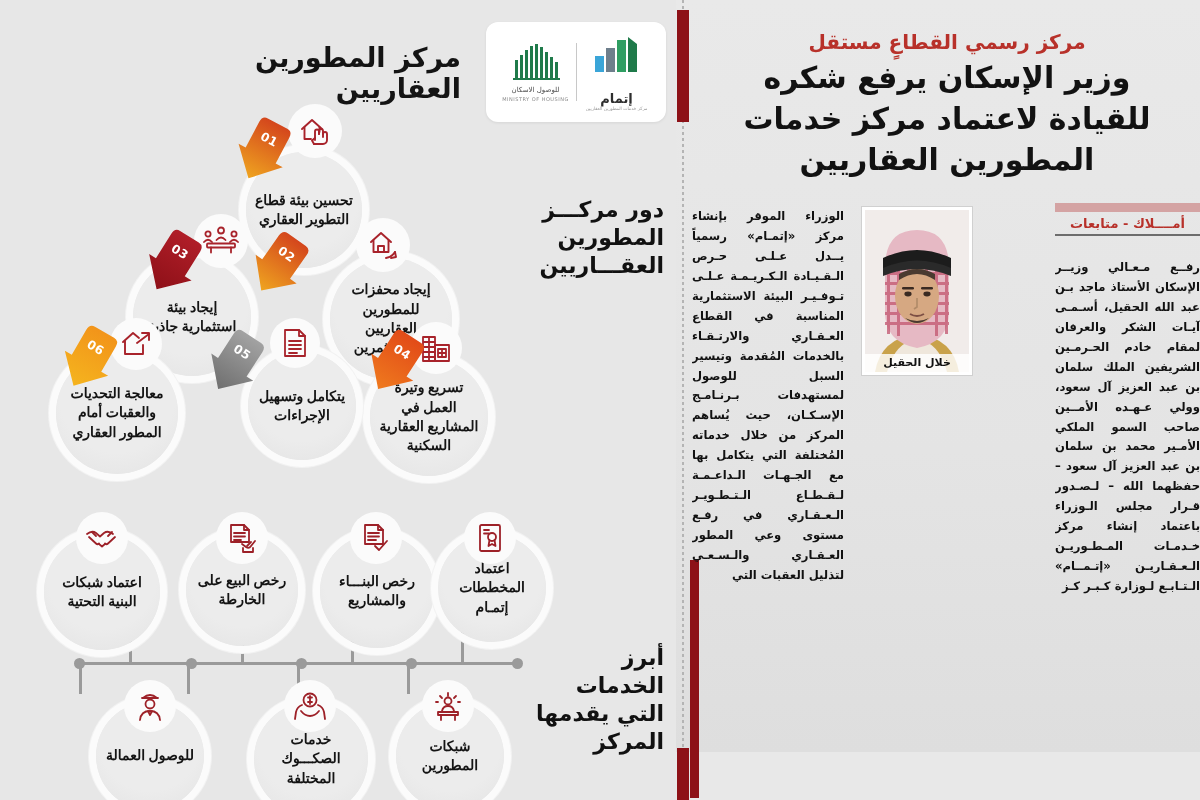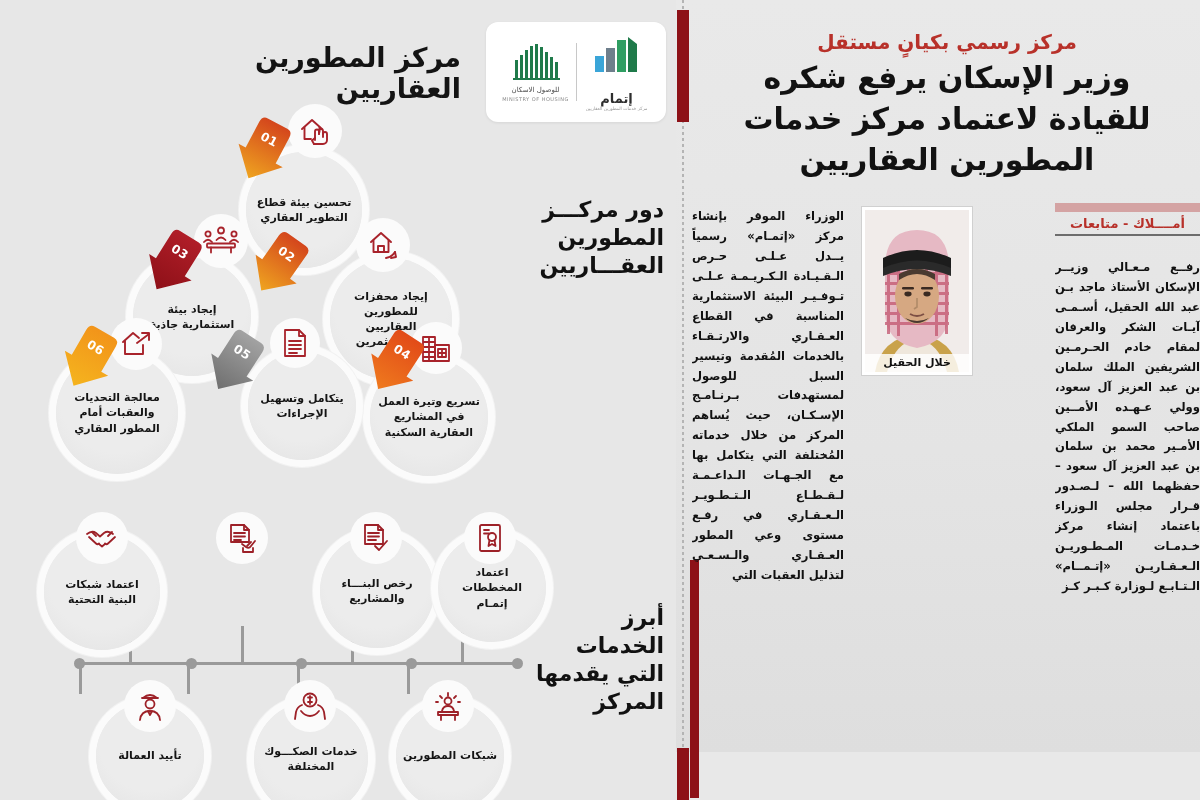--- a/index.html
+++ b/index.html
@@ -30,29 +30,29 @@
   .logo-sep { width:1px; height:58px; background:#c8c8c8; }
   .logo-cap { font-size:7px; color:#4a4a4a; margin-top:2px; text-align:center; line-height:1.25; }
   .logo-cap2 { font-size:5px; color:#8a8a8a; letter-spacing:.5px; }
   .etmam-word { font-size:13px; font-weight:bold; color:#2e2e2e; margin-top:17px; }
   .etmam-sub { font-size:4.5px; color:#999; letter-spacing:.3px; }
 
   
   .side-head { position:absolute; text-align:right; font-weight:bold;
                font-size:22px; line-height:1.28; color:#111; }
   #head-role { right:12px; top:196px; width:130px; }
-  #head-services { right:12px; top:604px; width:135px;margin-left:32px; }
+  #head-services { right:12px; top:644px; width:135px;margin-left:32px; }
 
   
   .node { position:absolute; border-radius:50%;
           background:radial-gradient(circle at 50% 35%, #ececec 58%, #e3e3e3 100%);
           box-shadow:0 0 0 7px #fbfbfb, 0 0 0 8px #f2f2f2;
           display:flex; align-items:center; justify-content:center; text-align:center; }
-  .node-label { font-size:11px; font-weight:bold; color:#141414; line-height:1.38;
-                padding:0 7px; }
+  .node-label { font-size:14px; font-weight:bold; color:#141414; line-height:1.38;
+                padding:0 7px;font-family:Liberation Serif, serif; }
   .node-icon { position:absolute; background:#fbfbfb; border-radius:50%;
                display:flex; align-items:center; justify-content:center; }
   .node-icon svg { display:block; }
 
   
   .arrow-badge { position:absolute; width:54px; height:66px; }
   .arrow-badge .num { position:absolute; top:13px; left:0; width:100%;
                       text-align:center; font-size:12px; font-weight:bold;
                       color:#fff; letter-spacing:.4px; z-index:3; }
 
@@ -312,20 +312,23 @@
     <div class="node-icon" style="left:76px; top:512px; width:52px; height:52px;">
       <svg width="34" height="24" viewBox="0 0 34 24" fill="none" stroke="#9d2128" stroke-width="1.8" stroke-linejoin="round" stroke-linecap="round">
         <path d="M2 8 q5-4 9-1 l4 3.5 4-3.5 q4-3 9 1"></path>
         <path d="M4 11 l7 6.5 q1.5 1.5 3 0"></path>
           <path d="M30 11 l-7 6.5 q-1.5 1.5-3 0"></path>
         <path d="M14 18 l3 2.5 3-2.5"></path>
           <path d="M7 6 l4 4 M27 6 l-4 4"></path>
       </svg>
     </div>
 
+    <div class="node" style="left:186px; top:534px; width:112px; height:112px;">
+      <div class="node-label">رخص البيع على الخارطة</div>
+    </div>
     <div class="node-icon" style="left:216px; top:512px; width:52px; height:52px;">
       <svg width="30" height="32" viewBox="0 0 30 32" fill="none" stroke="#9d2128" stroke-width="1.8" stroke-linejoin="round" stroke-linecap="round">
         <path d="M4 3 h13 l5 5 v12 H4 Z"></path>
           <path d="M17 3 v5 h5"></path>
         <path d="M7 11 h11 M7 14.5 h11 M7 18 h7"></path>
         <path d="M15 22 l4 3 q3 2 5-1 l4-5"></path>
           <path d="M24 20 l-4 4"></path>
           <path d="M16 26 v4 h10 v-4"></path>
       </svg>
     </div>
@@ -348,21 +351,21 @@
     <div class="node-icon" style="left:464px; top:512px; width:52px; height:52px;">
       <svg width="28" height="32" viewBox="0 0 28 32" fill="none" stroke="#9d2128" stroke-width="1.8" stroke-linejoin="round" stroke-linecap="round">
         <rect x="4" y="3" width="20" height="26" rx="1.5"></rect>
         <path d="M8 8 h5 M8 11.5 h5"></path>
         <circle cx="16" cy="15" r="4"></circle>
           <path d="M13.5 18 l-1 6 3.5-2 3.5 2 -1-6"></path>
       </svg>
     </div>
 
     <div class="node" style="left:96px; top:702px; width:108px; height:108px;">
-      <div class="node-label">تأييد العمالة</div>
+      <div class="node-label">للوصول العمالة</div>
     </div>
     <div class="node-icon" style="left:124px; top:680px; width:52px; height:52px;">
       <svg width="30" height="32" viewBox="0 0 30 32" fill="none" stroke="#9d2128" stroke-width="1.8" stroke-linejoin="round" stroke-linecap="round">
         <path d="M8 8 q7-6 14 0"></path>
           <path d="M7 8 h16"></path>
         <circle cx="15" cy="14" r="4.5"></circle>
         <path d="M5 30 q1-9 10-9 t10 9"></path>
           <path d="M13 21 l2 4 2-4"></path>
       </svg>
     </div>
@@ -395,21 +398,21 @@
   </div>
 
   <div id="divider">
     <div class="dots"></div>
     <div class="dv-bar" style="top:10px; height:112px;"></div>
     <div class="dv-bar" style="top:748px; height:52px;"></div>
   </div>
 
   <div id="article">
 
-    <div class="kicker">مركز رسمي بكيانٍ مستقل</div>
+    <div class="kicker">مركز رسمي القطاعٍ مستقل</div>
     <div class="headline">وزير الإسكان يرفع شكره للقيادة لاعتماد مركز خدمات المطورين العقاريين</div>
 
     <div class="kbar" style="top:560px; height:238px;"></div>
 
     <div class="photo-wrap">
       <div class="photo">
         <svg width="104" height="162" viewBox="0 0 104 162">
           <rect width="104" height="162" fill="#f1ecea"></rect>
 
           <path d="M10 162 q6-34 42-38 q36 4 42 38 Z" fill="#c9a24a"></path>

